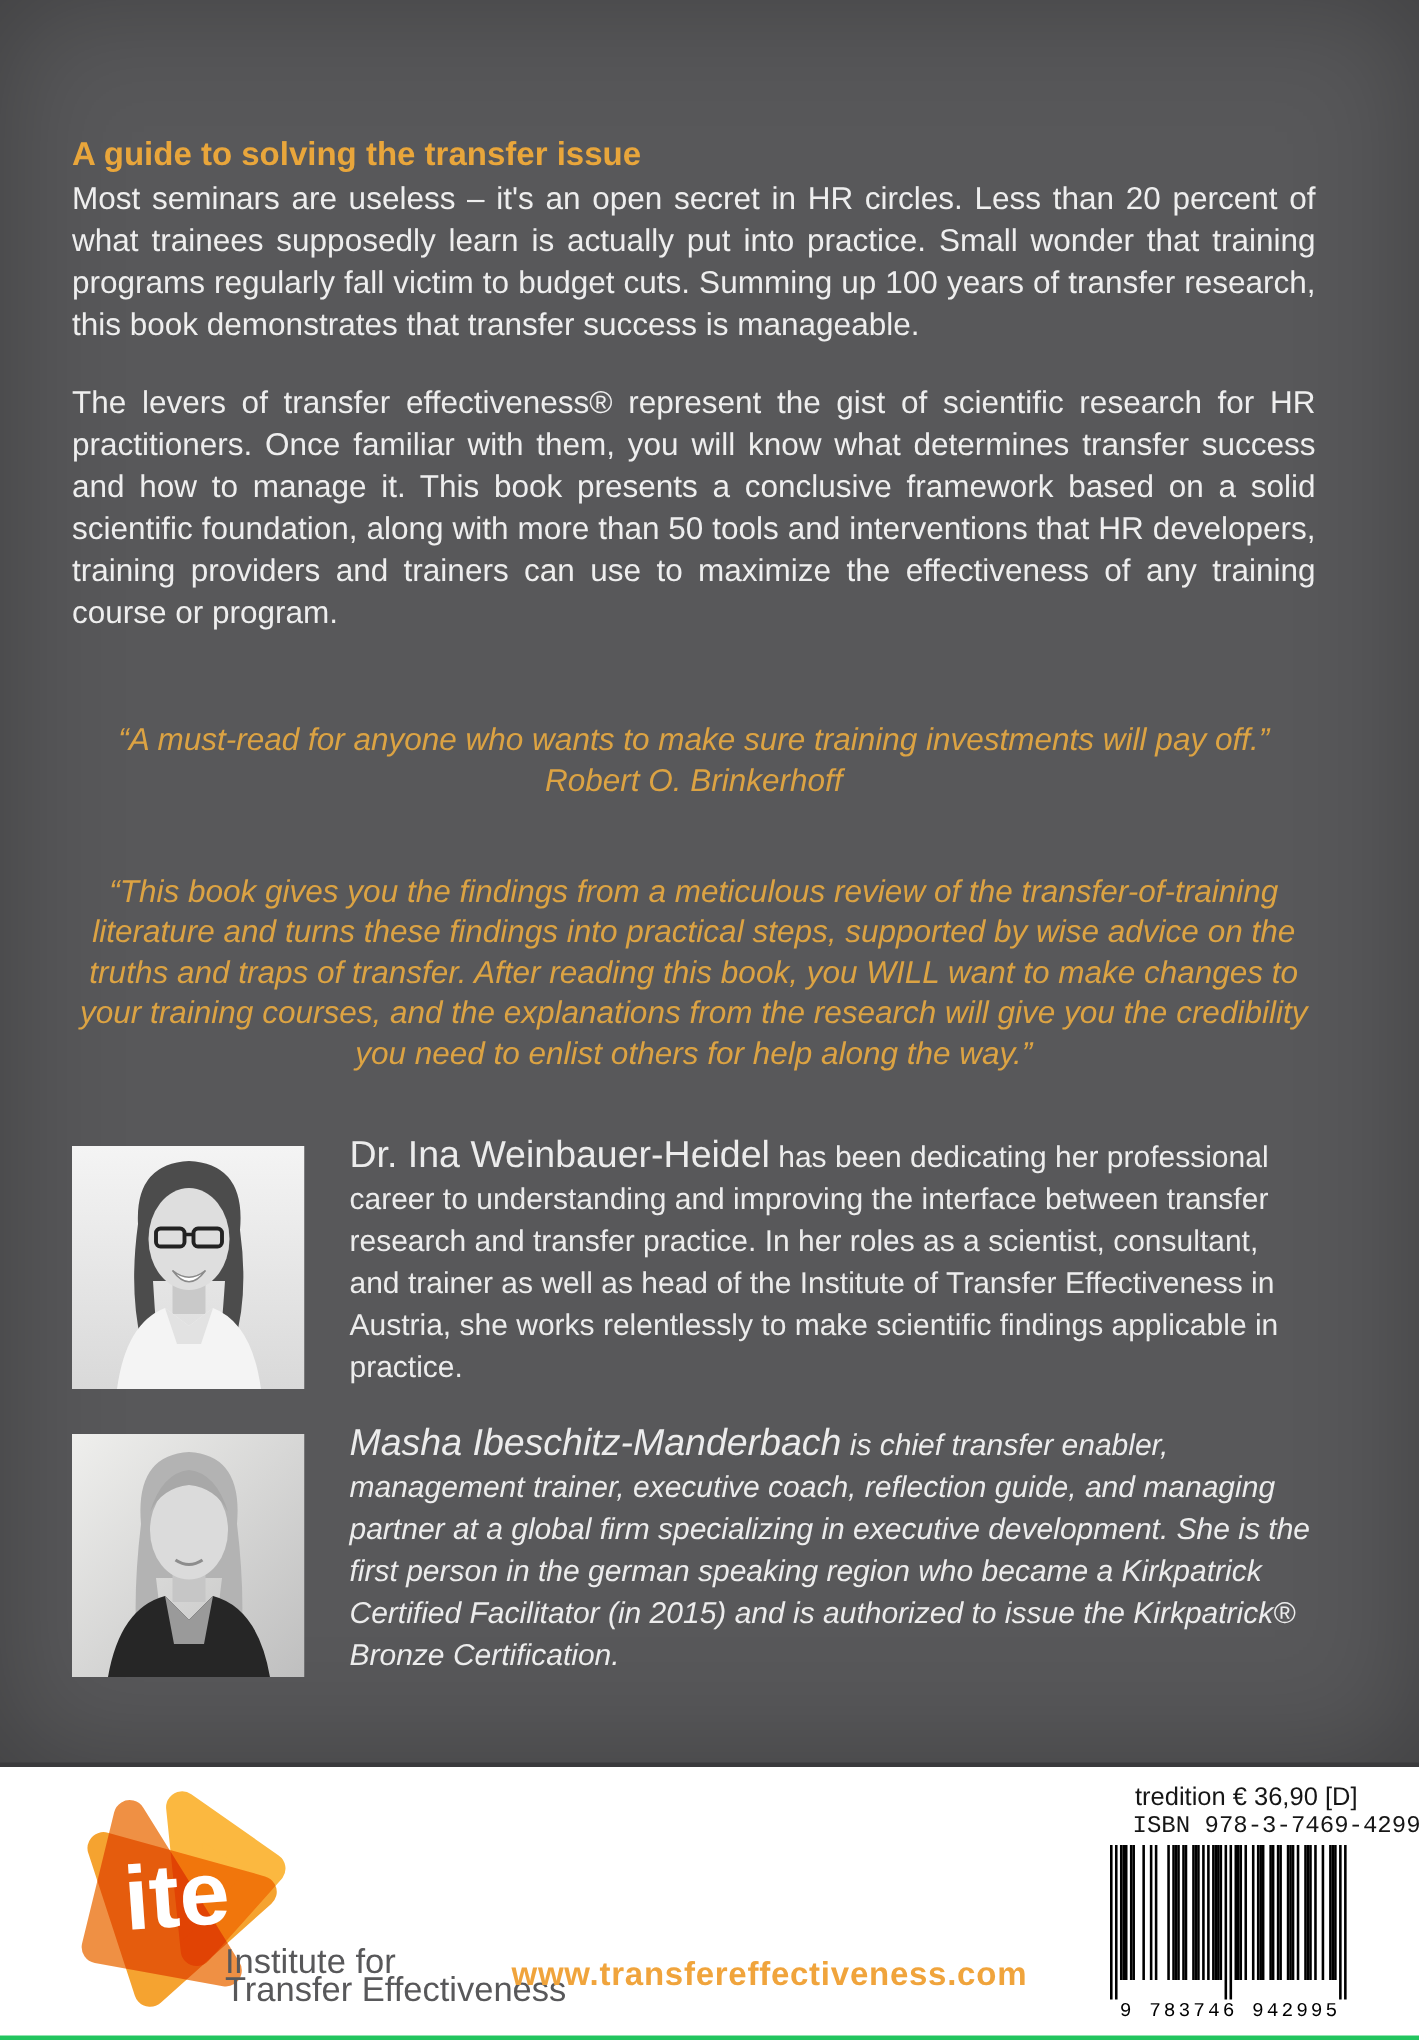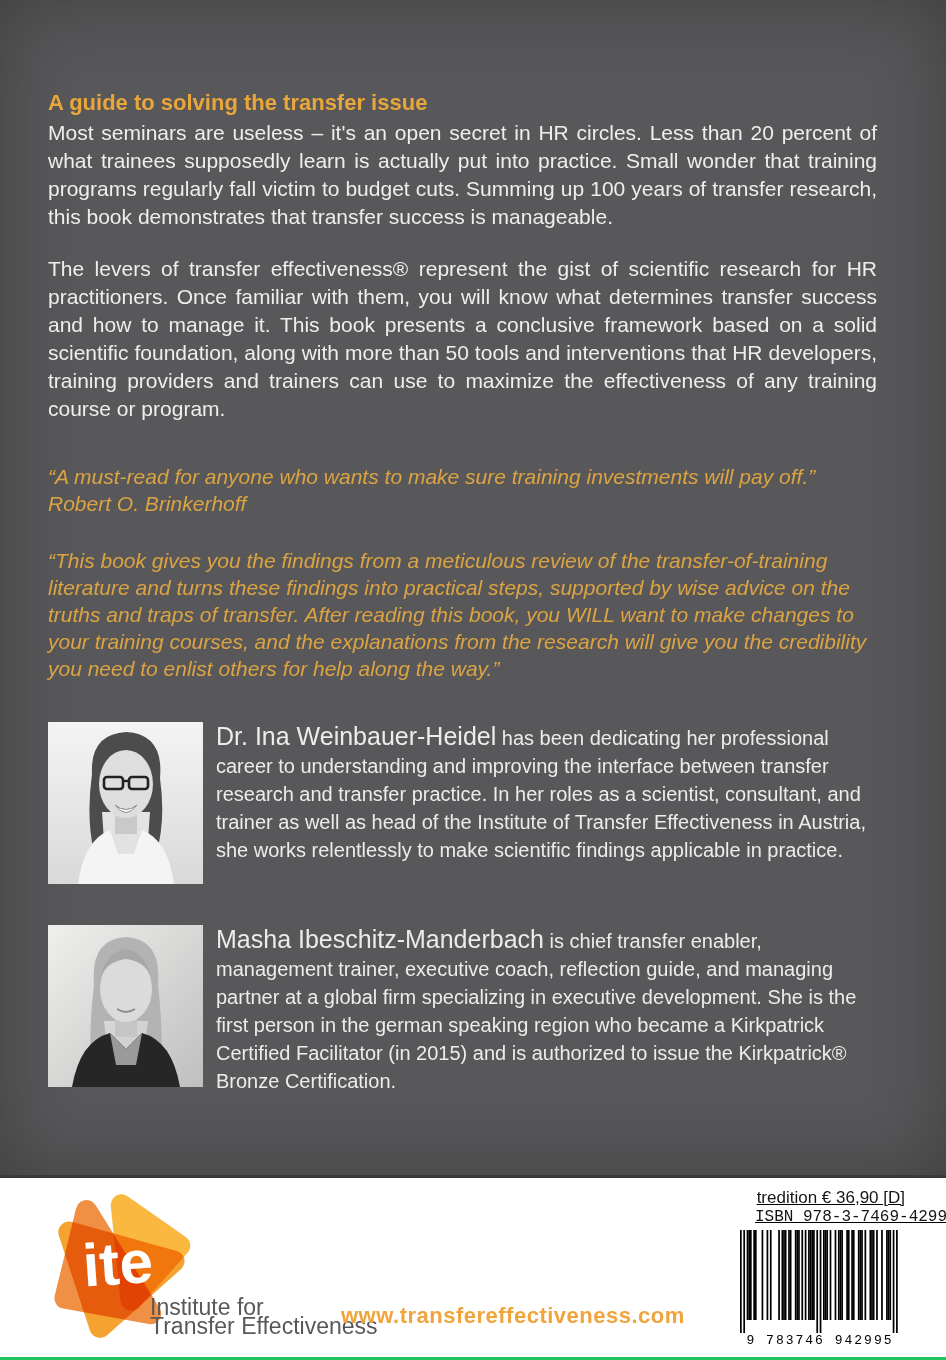--- a/index.html
+++ b/index.html
@@ -19,43 +19,43 @@
   }
   h2.sec {
     margin:0 0 3px 0;
     color:#e9a63b; font-size:22px; font-weight:bold; line-height:26px;
   }
   p.bodytext {
     margin:0; color:#eeeeee;
     font-size:21px; line-height:28px; text-align:justify;
   }
   .gap24 { height:24px; } .gap40 { height:40px; } .gap30 { height:30px; }
-  .quote { text-align:left; color:#dca343; font-style:italic; }
+  .quote { text-align:center; color:#dca343; font-style:italic;margin-top:17px; }
   .quote p { margin:0; font-size:21px; line-height:27px; }
   
-  .bio { display:flex; gap:13px; margin-top:40px; }
-  .bio + .bio { margin-top:41px; }
+  .bio { display:flex; gap:30px; margin-top:40px;align-items:flex-end; }
+  .bio + .bio { margin-top:22px;font-style:italic; }
   .bio-photo { flex:none; width:155px; height:162px; display:block; }
   .bio-text {
     width:660px; margin:0; color:#ececec;
     font-size:20px; line-height:28px; text-align:left;
   }
   .author-name { font-size:25px; }
   
   .footer { position:relative; width:946px; height:179px; background:#ffffff; }
   .logo-svg { position:absolute; left:36px; top:6px; width:165px; height:168px; }
   .logo-caption {
     position:absolute; left:150px; top:120px;
     color:#58585a; font-size:23px; line-height:19px;
   }
   .website {
     position:absolute; left:341px; top:125px;
     color:#f0a43c; font-weight:bold; font-size:22px; letter-spacing:.5px;
   }
-  .isbn-block { position:absolute; right:41px; top:10px; width:170px; text-align:center;text-decoration:underline; }
+  .isbn-block { position:absolute; right:41px; top:10px; width:170px; text-align:center; }
   .price { color:#161616; font-size:17px; line-height:19px; text-align:right; }
   .isbn  { color:#161616; font-size:16px; line-height:19px; margin-top:1px;
            font-family:"Liberation Mono", monospace; white-space:nowrap;margin-left:20px; }
   .barcode-svg { display:block; margin:3px auto 0 auto; width:160px; height:118px; }
 </style>
 </head>
 <body>
 
 <div class="cover">
 

